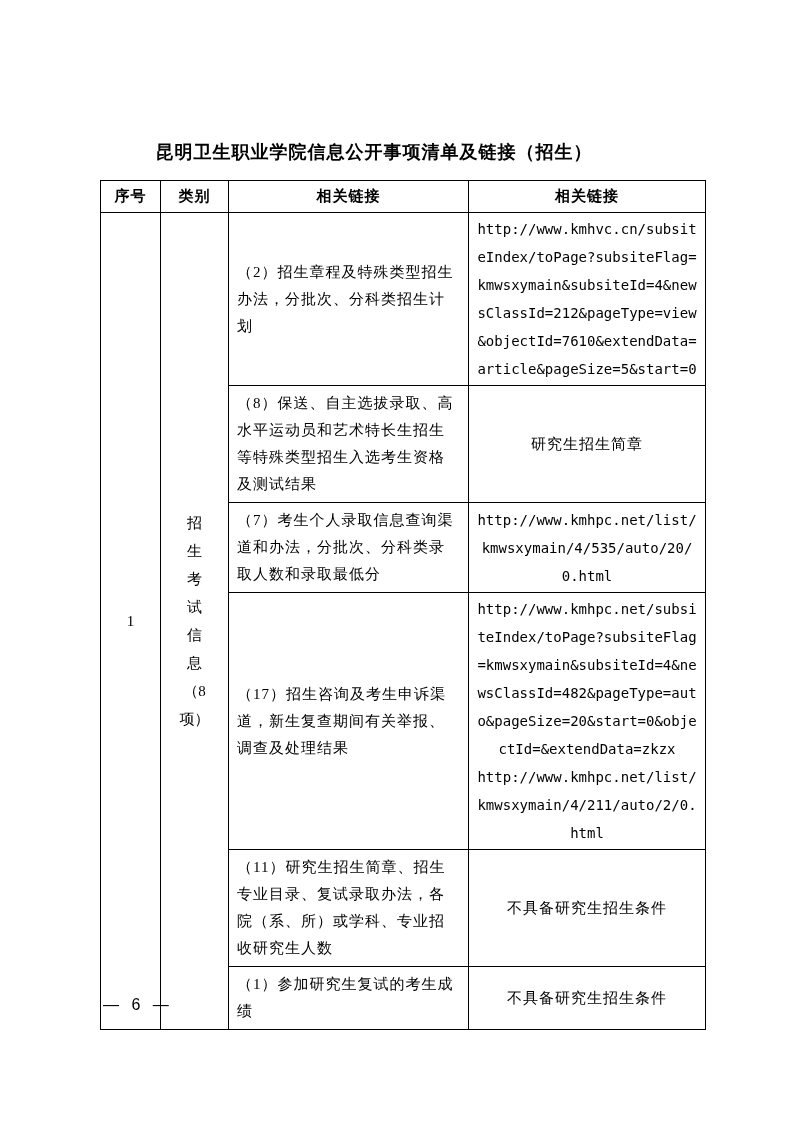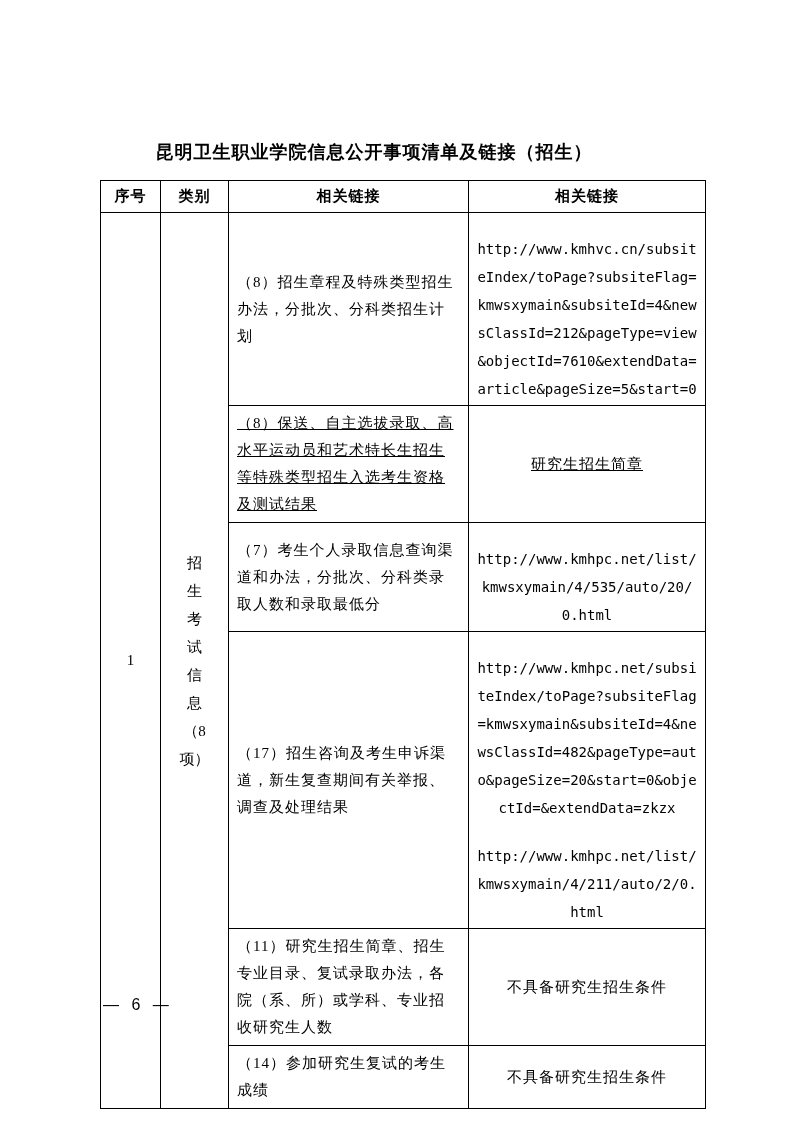--- a/index.html
+++ b/index.html
@@ -74,30 +74,29 @@
   td.link-cell {
     vertical-align: middle;
     padding: 2px 6px;
   }
   .link-url {
     font-family: "DejaVu Sans Mono", "Liberation Mono", monospace;
     font-size: 14px;
     line-height: 28px;
     word-break: break-all;
     text-align: center;
-    margin-top: 20px;
   }
   .note-text {
     font-size: 15px;
     letter-spacing: 1px;
     text-align: center;
     line-height: 27px;
   }
   .r1 { height: 170px; }
-  .r2 { height: 104px; text-decoration: underline; }
+  .r2 { height: 104px; }
   .r3 { height: 84px; }
   .r4 { height: 247px; }
   .r5 { height: 106px; }
   .r6 { height: 54px; }
   .page-footer {
     position: absolute;
     top: 996px;
     left: 103px;
     font-size: 16px;
     letter-spacing: 4px;
@@ -130,21 +129,21 @@
       <td class="category-cell" rowspan="6">
         <div>招</div>
         <div>生</div>
         <div>考</div>
         <div>试</div>
         <div>信</div>
         <div>息</div>
         <div>（8</div>
         <div>项）</div>
       </td>
-      <td class="item-cell">（8）招生章程及特殊类型招生办法，分批次、分科类招生计划</td>
+      <td class="item-cell">（2）招生章程及特殊类型招生办法，分批次、分科类招生计划</td>
       <td class="link-cell">
         <div class="link-url">http://www.kmhvc.cn/subsiteIndex/toPage?subsiteFlag=kmwsxymain&amp;subsiteId=4&amp;newsClassId=212&amp;pageType=view&amp;objectId=7610&amp;extendData=article&amp;pageSize=5&amp;start=0</div>
       </td>
     </tr>
     <tr class="r2">
       <td class="item-cell">（8）保送、自主选拔录取、高水平运动员和艺术特长生招生等特殊类型招生入选考生资格及测试结果</td>
       <td class="link-cell">
         <div class="note-text">研究生招生简章</div>
       </td>
     </tr>
@@ -161,21 +160,21 @@
         <div class="link-url">http://www.kmhpc.net/list/kmwsxymain/4/211/auto/2/0.html</div>
       </td>
     </tr>
     <tr class="r5">
       <td class="item-cell">（11）研究生招生简章、招生专业目录、复试录取办法，各院（系、所）或学科、专业招收研究生人数</td>
       <td class="link-cell">
         <div class="note-text">不具备研究生招生条件</div>
       </td>
     </tr>
     <tr class="r6">
-      <td class="item-cell">（14）参加研究生复试的考生成绩</td>
+      <td class="item-cell">（1）参加研究生复试的考生成绩</td>
       <td class="link-cell">
         <div class="note-text">不具备研究生招生条件</div>
       </td>
     </tr>
   </tbody>
 </table>
 
 <div class="page-footer">— 6 —</div>
 
 </body></html>

